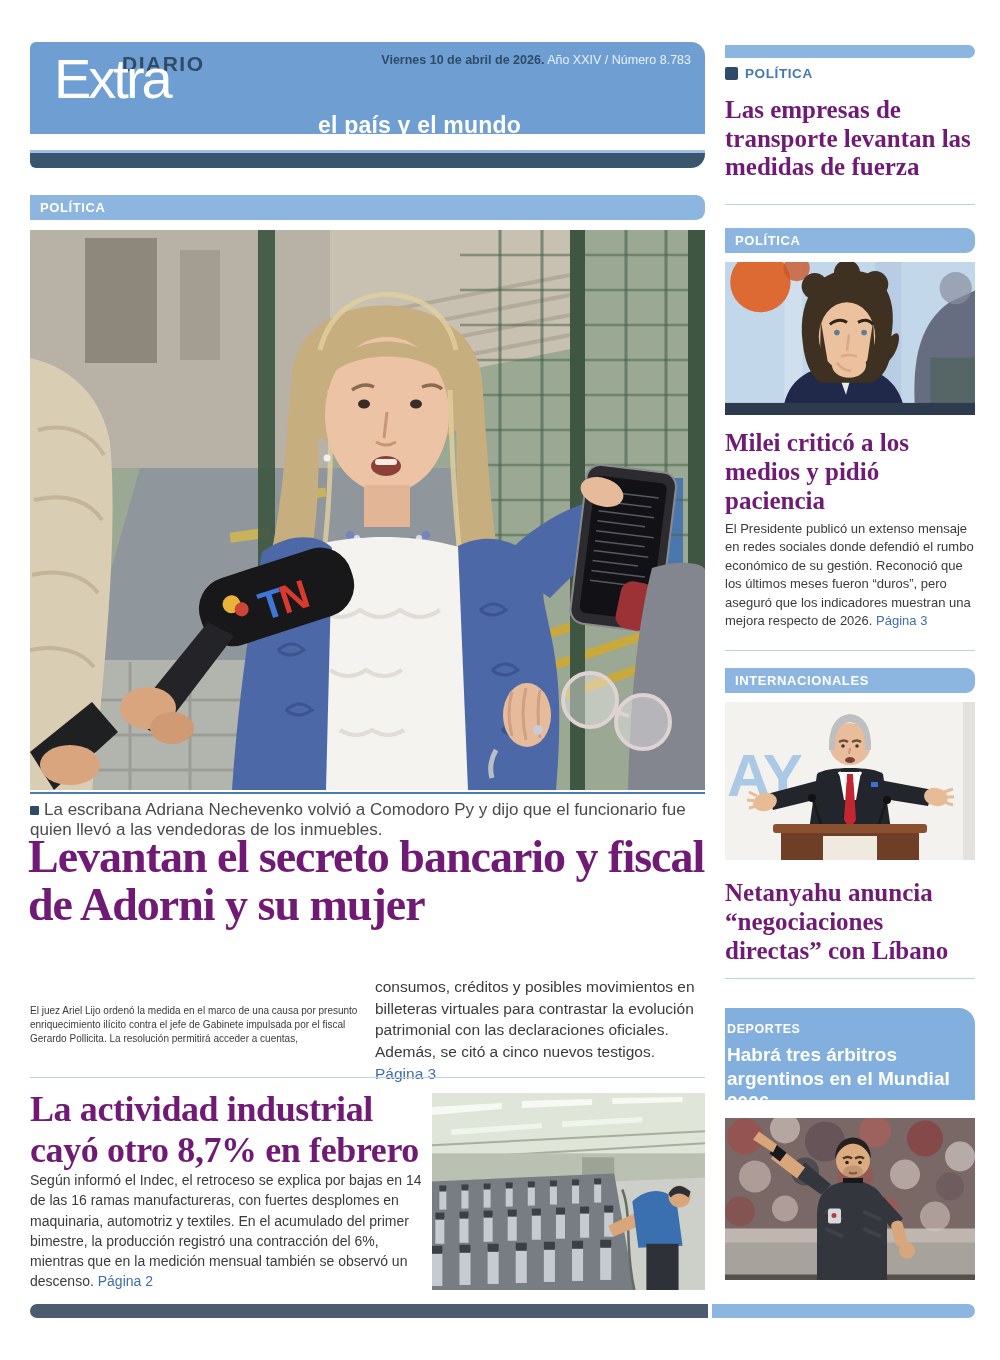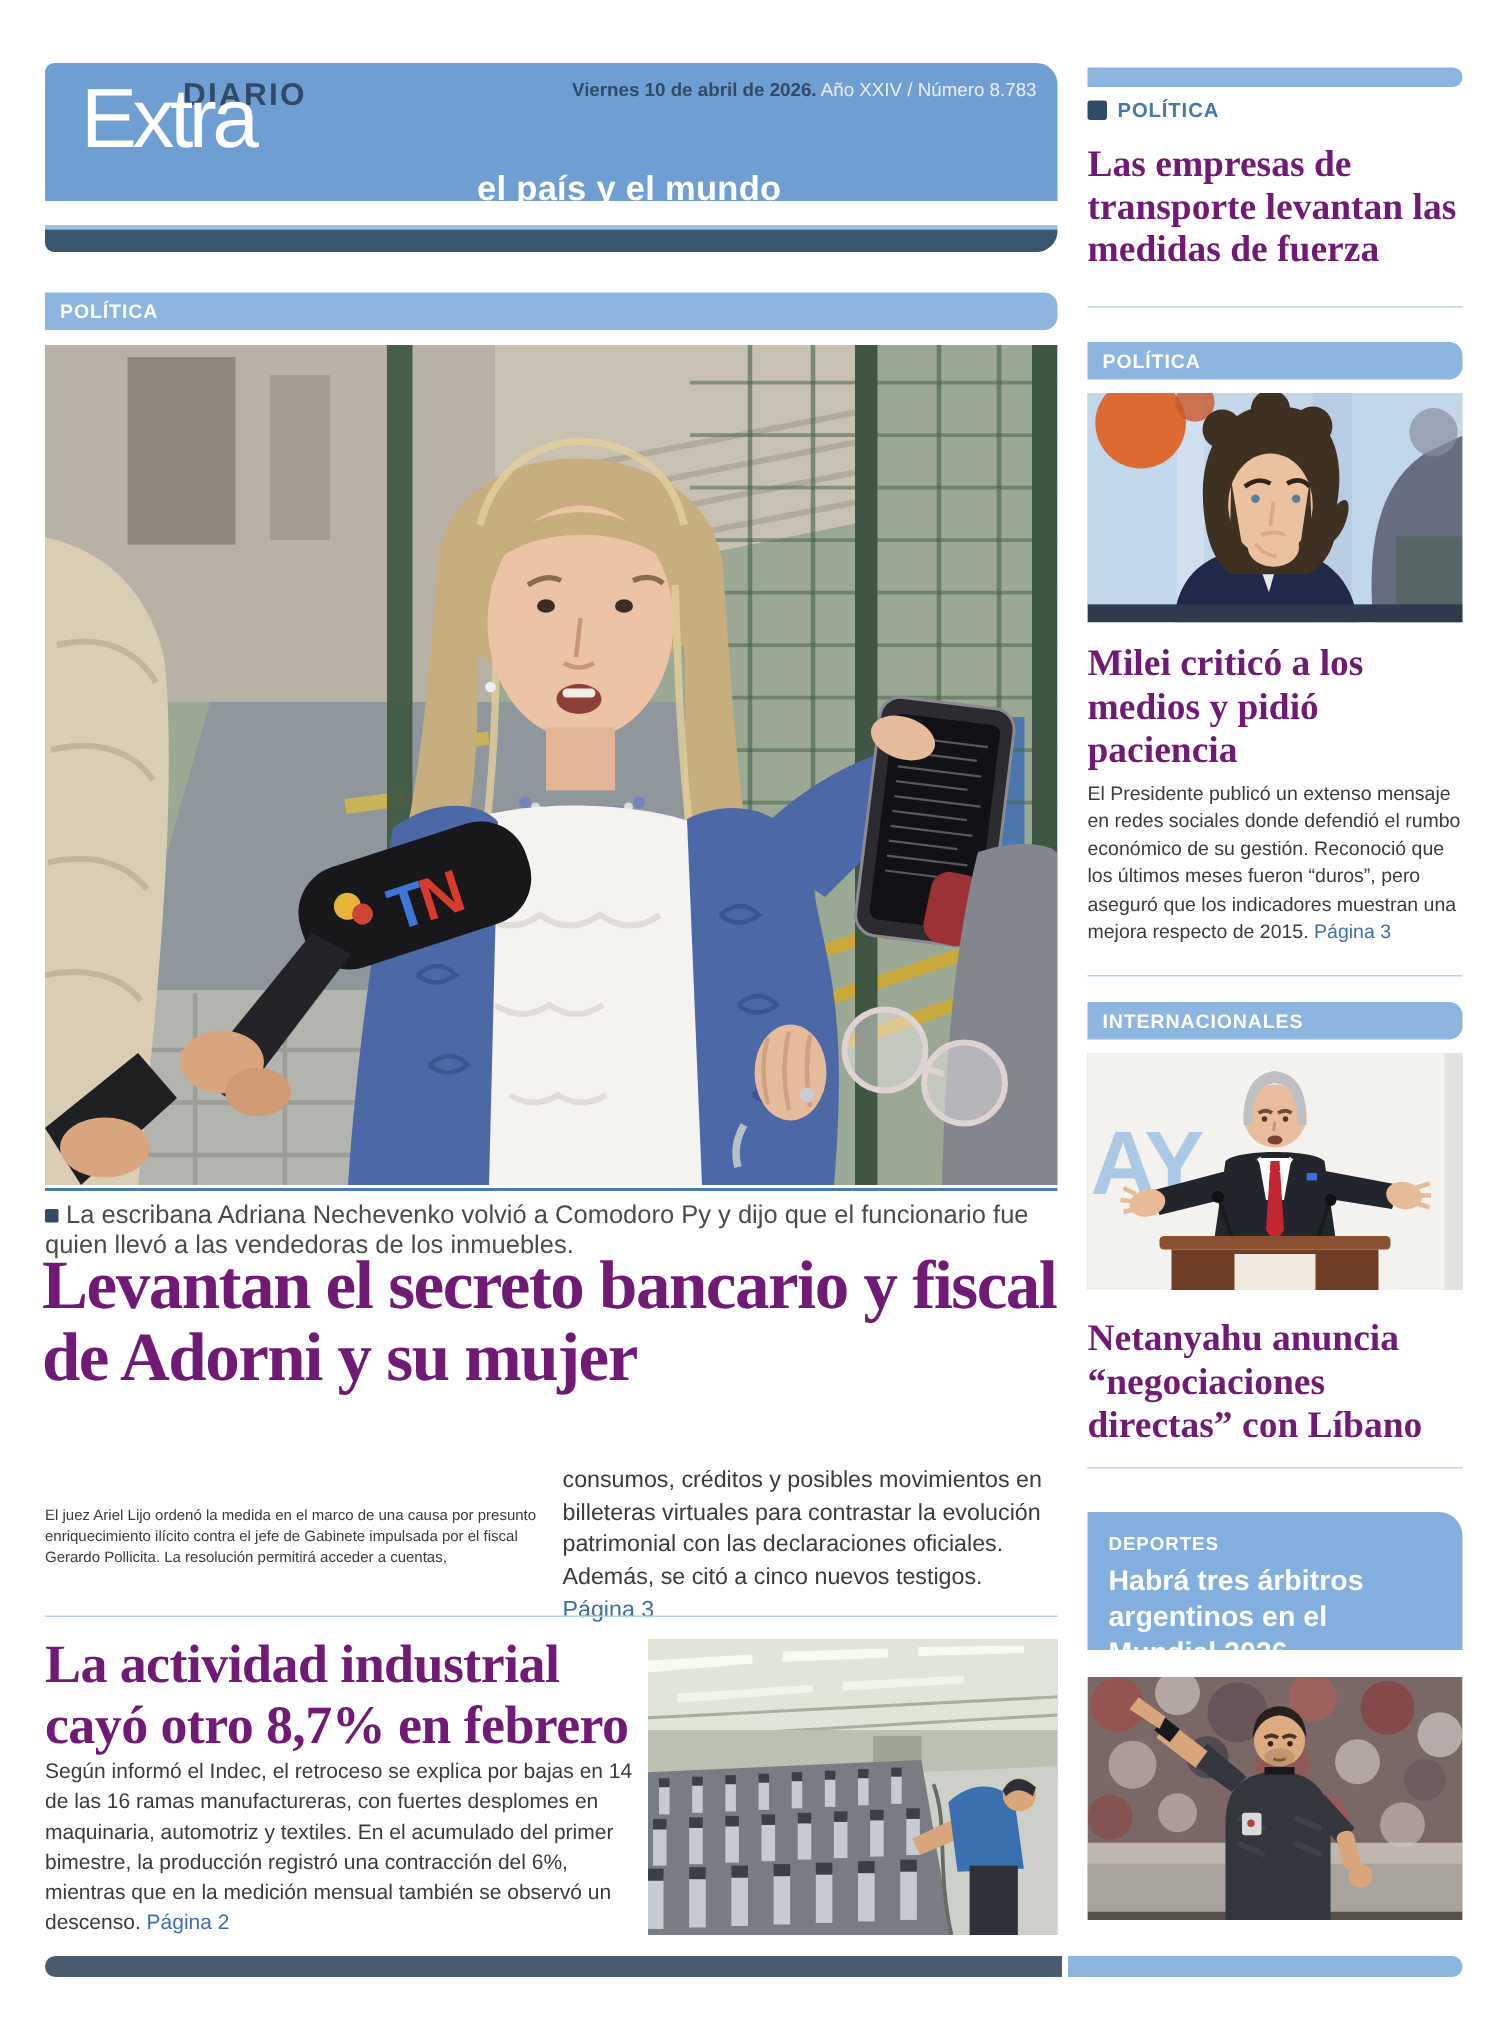--- a/index.html
+++ b/index.html
@@ -50,21 +50,21 @@
   .rc-div1{left:725px;top:204px;width:250px}
   .rc-polbar{left:725px;top:228px;width:250px}
   .milei-photo{left:725px;top:262px;width:250px;height:153px}
   .milei-hl{left:725px;top:428px;width:205px;font-size:25px;line-height:1.16}
   .milei-body{left:725px;top:520px;width:252px;font-size:13px;line-height:1.42}
   .rc-div2{left:725px;top:650px;width:250px}
   .rc-intbar{left:725px;top:668px;width:250px}
   .net-photo{left:725px;top:702px;width:250px;height:158px}
   .net-hl{left:725px;top:878px;width:248px;font-size:25px;line-height:1.16}
   .rc-div3{left:725px;top:978px;width:250px}
-  .dep-card{left:725px;top:1008px;width:250px;height:92px;background:#82afdd;border-radius:0 16px 0 0;padding:14px 14px 0 14px}
+  .dep-card{left:725px;top:1008px;width:250px;height:92px;background:#82afdd;border-radius:0 16px 0 0;padding:14px 14px 0 2px}
   .dep-label{font-size:12.5px;font-weight:700;letter-spacing:.6px;color:#fff;margin-bottom:7px}
   .dep-hl{font-size:19px;line-height:1.26;font-weight:700;color:#fff}
   .ref-photo{left:725px;top:1118px;width:250px;height:162px}
 
   
   .foot-dark{left:30px;top:1304px;width:678px;height:14px;background:#4c5c70;border-radius:7px 0 0 7px}
   .foot-blue{left:712px;top:1304px;width:263px;height:14px;background:#8cb5e0;border-radius:0 7px 7px 0}
 </style>
 </head>
 <body>
@@ -299,21 +299,21 @@
       <circle cx="112" cy="70" r="2.8" fill="#5a7d9c"></circle>
         <circle cx="139" cy="70" r="2.8" fill="#5a7d9c"></circle>
       <path d="M124 72 L122 88" stroke="#d8a983" stroke-width="2.5" fill="none"></path>
       <ellipse cx="124" cy="102" rx="17" ry="13" fill="#ecc19e"></ellipse>
       <path d="M112 100 q6 8 14 8 M116 94 q8 -3 16 0" stroke="#d8a983" stroke-width="2.5" fill="none"></path>
       <rect x="0" y="140" width="250" height="12" fill="#2e3a4e"></rect>
     </svg>
   </div>
 
   <h2 class="abs serif milei-hl">Milei criticó a los medios y pidió paciencia</h2>
-  <p class="abs body-txt milei-body"><span>El Presidente publicó un extenso mensaje en redes sociales donde defendió el rumbo económico de su gestión. Reconoció que los últimos meses fueron “duros”, pero aseguró que los indicadores muestran una mejora respecto de 2015.</span> <a href="#" class="pl">Página 3</a></p>
+  <p class="abs body-txt milei-body"><span>El Presidente publicó un extenso mensaje en redes sociales donde defendió el rumbo económico de su gestión. Reconoció que los últimos meses fueron “duros”, pero aseguró que los indicadores muestran una mejora respecto de 2026.</span> <a href="#" class="pl">Página 3</a></p>
 
   <div class="abs divider rc-div2"></div>
   <div class="abs section-bar rc-intbar">INTERNACIONALES</div>
 
   <div class="abs photo net-photo">
     <svg viewBox="0 0 250 158" width="250" height="158" preserveAspectRatio="xMidYMid slice">
       <rect width="250" height="158" fill="#f3f2ef"></rect>
       <text x="2" y="94" font-family="Liberation Sans, sans-serif" font-weight="700" font-size="60" fill="#abc8e5" letter-spacing="-2">AY</text>
       <rect x="238" y="0" width="12" height="158" fill="#e4e2de"></rect>
       <polygon points="95,78 42,92 48,108 97,96" fill="#23252c"></polygon>

